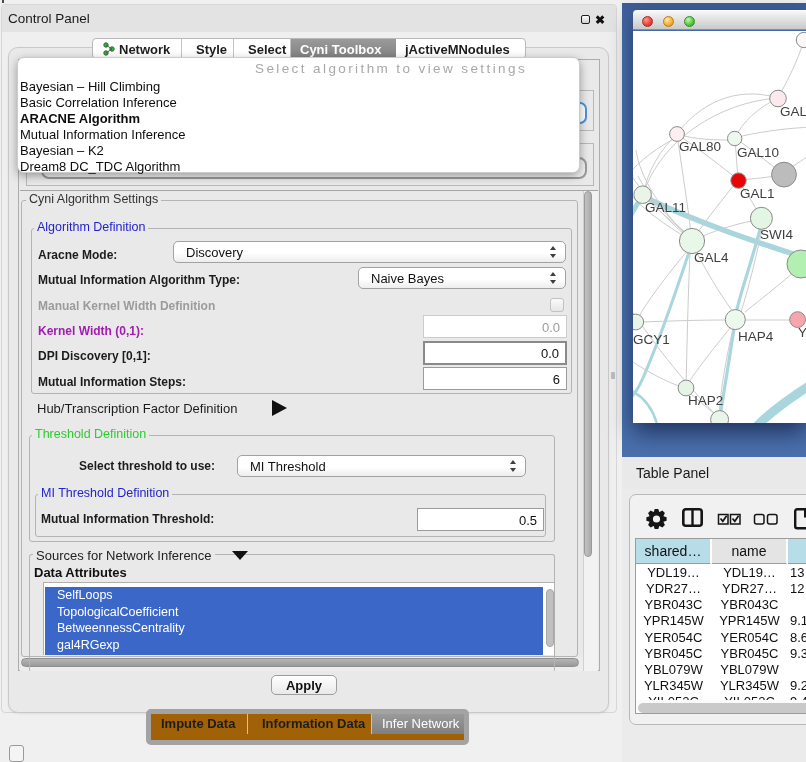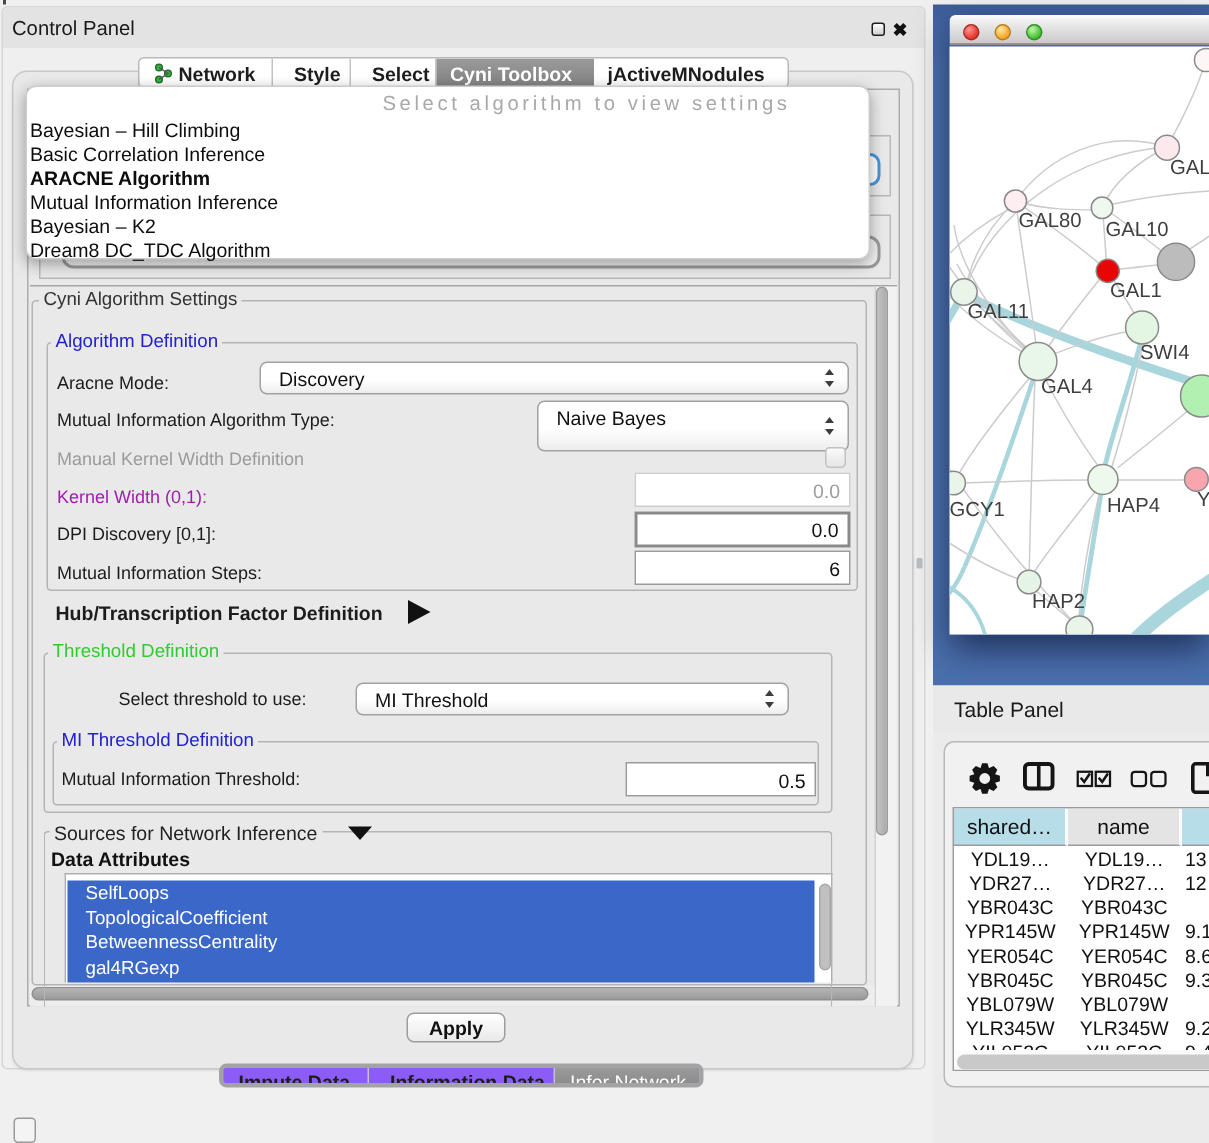--- a/index.html
+++ b/index.html
@@ -1,16 +1,16 @@
 <!DOCTYPE html>
 <html><head><meta charset="utf-8"><style>
 *{margin:0;padding:0;box-sizing:border-box}
 html,body{width:806px;height:762px;background:#f0f0f0;font-family:"Liberation Sans",sans-serif;overflow:hidden}
 .a{position:absolute}
-.lbl{font-size:12px;font-weight:normal;color:#1c1c1c}
+.lbl{font-size:12px;font-weight:bold;color:#1c1c1c}
 .combo{position:absolute;background:linear-gradient(#ffffff 55%,#ededed);border:1px solid #a2a2a2;border-radius:5px;font-size:13px;color:#111;}
 .combo .ar{position:absolute;right:9px;top:50%;width:0;height:0;border-left:3px solid transparent;border-right:3px solid transparent}
 .combo .up{margin-top:-6px;border-bottom:4.5px solid #3d3d3d}
 .combo .dn{margin-top:1.5px;border-top:4.5px solid #3d3d3d}
 .fld{position:absolute;background:#fff;font-size:13px;text-align:right;padding-right:6px}
 .grp{position:absolute;border:1px solid #b4b4b4;}
 .gl{position:absolute;background:#e9e9e9;padding:0 3px;font-size:12.5px;white-space:nowrap}
 .r{left:0;width:190px;height:16px;line-height:16px;white-space:nowrap}
 .r span{position:absolute;top:0}
 .c1{left:0;width:75px;text-align:center}
@@ -68,39 +68,39 @@
       <div class="grp" style="left:11px;top:37px;width:541px;height:166px;border-radius:3px"></div>
       <div class="gl" style="left:14px;top:29px;color:#2323cc">Algorithm Definition</div>
 
       <div class="lbl a" style="left:18px;top:57px">Aracne Mode:</div>
       <div class="combo" style="left:153px;top:50px;width:393px;height:22px">
           <span style="position:absolute;left:12px;top:3px">Discovery</span>
           <span class="ar up"></span>
           <span class="ar dn"></span>
         </div>
       <div class="lbl a" style="left:18px;top:82px">Mutual Information Algorithm Type:</div>
-      <div class="combo" style="left:338px;top:76px;width:208px;height:34px">
+      <div class="combo" style="left:338px;top:76px;width:208px;height:22px">
           <span style="position:absolute;left:12px;top:3px">Naive Bayes</span>
           <span class="ar up"></span>
           <span class="ar dn"></span>
         </div>
 
       <div class="lbl a" style="left:18px;top:108px;color:#9b9b9b">Manual Kernel Width Definition</div>
       <div class="a" style="left:530px;top:107px;width:14px;height:14px;border:1px solid #c2c2c2;border-radius:3px;background:linear-gradient(#fafafa,#e6e6e6)"></div>
 
       <div class="lbl a" style="left:18px;top:133px;color:#a21caf">Kernel Width (0,1):</div>
       <div class="fld" style="left:403px;top:124px;width:144px;height:23px;border:1px solid #cccccc;color:#9b9b9b;padding-top:4px">0.0</div>
 
       <div class="lbl a" style="left:18px;top:158px">DPI Discovery [0,1]:</div>
       <div class="fld" style="left:403px;top:150px;width:144px;height:24px;border:2px solid #8a8a8a;color:#111;padding-top:3px">0.0</div>
 
       <div class="lbl a" style="left:18px;top:184px">Mutual Information Steps:</div>
       <div class="fld" style="left:403px;top:176px;width:144px;height:23px;border:1px solid #9b9b9b;color:#111;padding-top:4px">6</div>
 
-      <div class="a" style="left:17px;top:210px;font-size:13px;font-weight:bold;color:#1c1c1c">Hub/Transcription Factor Definition</div>
+      <div class="a" style="left:17px;top:210px;font-size:13px;font-weight:normal;color:#1c1c1c">Hub/Transcription Factor Definition</div>
       <div class="a" style="left:252px;top:209px;width:0;height:0;border-top:8px solid transparent;border-bottom:8px solid transparent;border-left:15px solid #111"></div>
 
       <div class="grp" style="left:9px;top:244px;width:526px;height:107px;border-radius:3px"></div>
       <div class="gl" style="left:12px;top:236px;color:#2ecc2e">Threshold Definition</div>
 
       <div class="lbl a" style="left:59px;top:268px">Select threshold to use:</div>
       <div class="combo" style="left:217px;top:264px;width:289px;height:22px">
           <span style="position:absolute;left:12px;top:3px">MI Threshold</span>
           <span class="ar up"></span>
           <span class="ar dn"></span>
@@ -119,21 +119,21 @@
       <div class="a" style="left:23px;top:391px;width:512px;height:73px;background:#fff;border:1px solid #b0b0b0;border-bottom:none;overflow:hidden">
         <div class="a" style="left:1px;top:4px;width:498px;height:69px;background:#3a67c8;color:#fff;font-size:12.5px;line-height:16.5px;padding-left:12px">SelfLoops<br>TopologicalCoefficient<br>BetweennessCentrality<br>gal4RGexp</div>
         <div class="a" style="left:502px;top:6px;width:8px;height:58px;background:#c0c0c0;border-radius:4px;border:1px solid #a8a8a8"></div>
       </div>
     </div>
 
   </div>
 
   <div class="a" style="left:269px;top:670px;width:66px;height:20px;background:linear-gradient(#ffffff,#e9e9e9);border:1px solid #9d9d9d;border-radius:5px;text-align:center;font-size:13px;font-weight:bold;color:#111;padding-top:2px">Apply</div>
 
-  <div class="a" style="left:144px;top:704px;width:323px;height:16px;background:#8b5cf6;border:3px solid #a3a3a3;border-radius:5px;overflow:hidden;font-size:13px;font-weight:bold;color:#1d1d1d;z-index:5">
+  <div class="a" style="left:144px;top:704px;width:323px;height:36px;background:#a16207;border:5px solid #a3a3a3;border-radius:5px;overflow:hidden;font-size:13px;font-weight:bold;color:#1d1d1d;z-index:5">
     <div class="a" style="left:0;top:0;width:97px;height:20px;border-right:1px solid #c3c3c3"></div>
     <div class="a" style="left:97px;top:0;width:124px;height:20px;border-right:1px solid #c3c3c3"></div>
     <div class="a" style="left:221px;top:0;width:102px;height:20px;background:linear-gradient(#9a9a9a,#7f7f7f)"></div>
     <div class="a" style="left:10px;top:2px;white-space:nowrap">Impute Data</div>
     <div class="a" style="left:111px;top:2px;white-space:nowrap">Information Data</div>
     <div class="a" style="left:231px;top:2px;color:#fff;font-weight:normal;white-space:nowrap">Infer Network</div>
   </div>
 </div>
 
 <div class="a" style="left:17px;top:57px;width:563px;height:116px;background:#fff;border:1px solid #cccccc;border-radius:7px;box-shadow:0 3px 10px rgba(0,0,0,0.35);font-size:13px;color:#0d0d0d;z-index:50">

